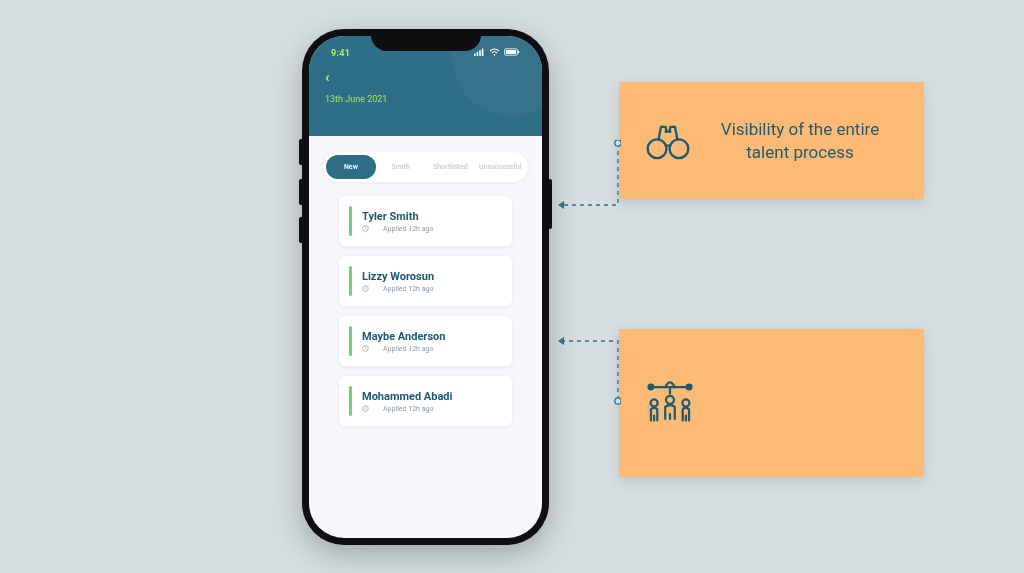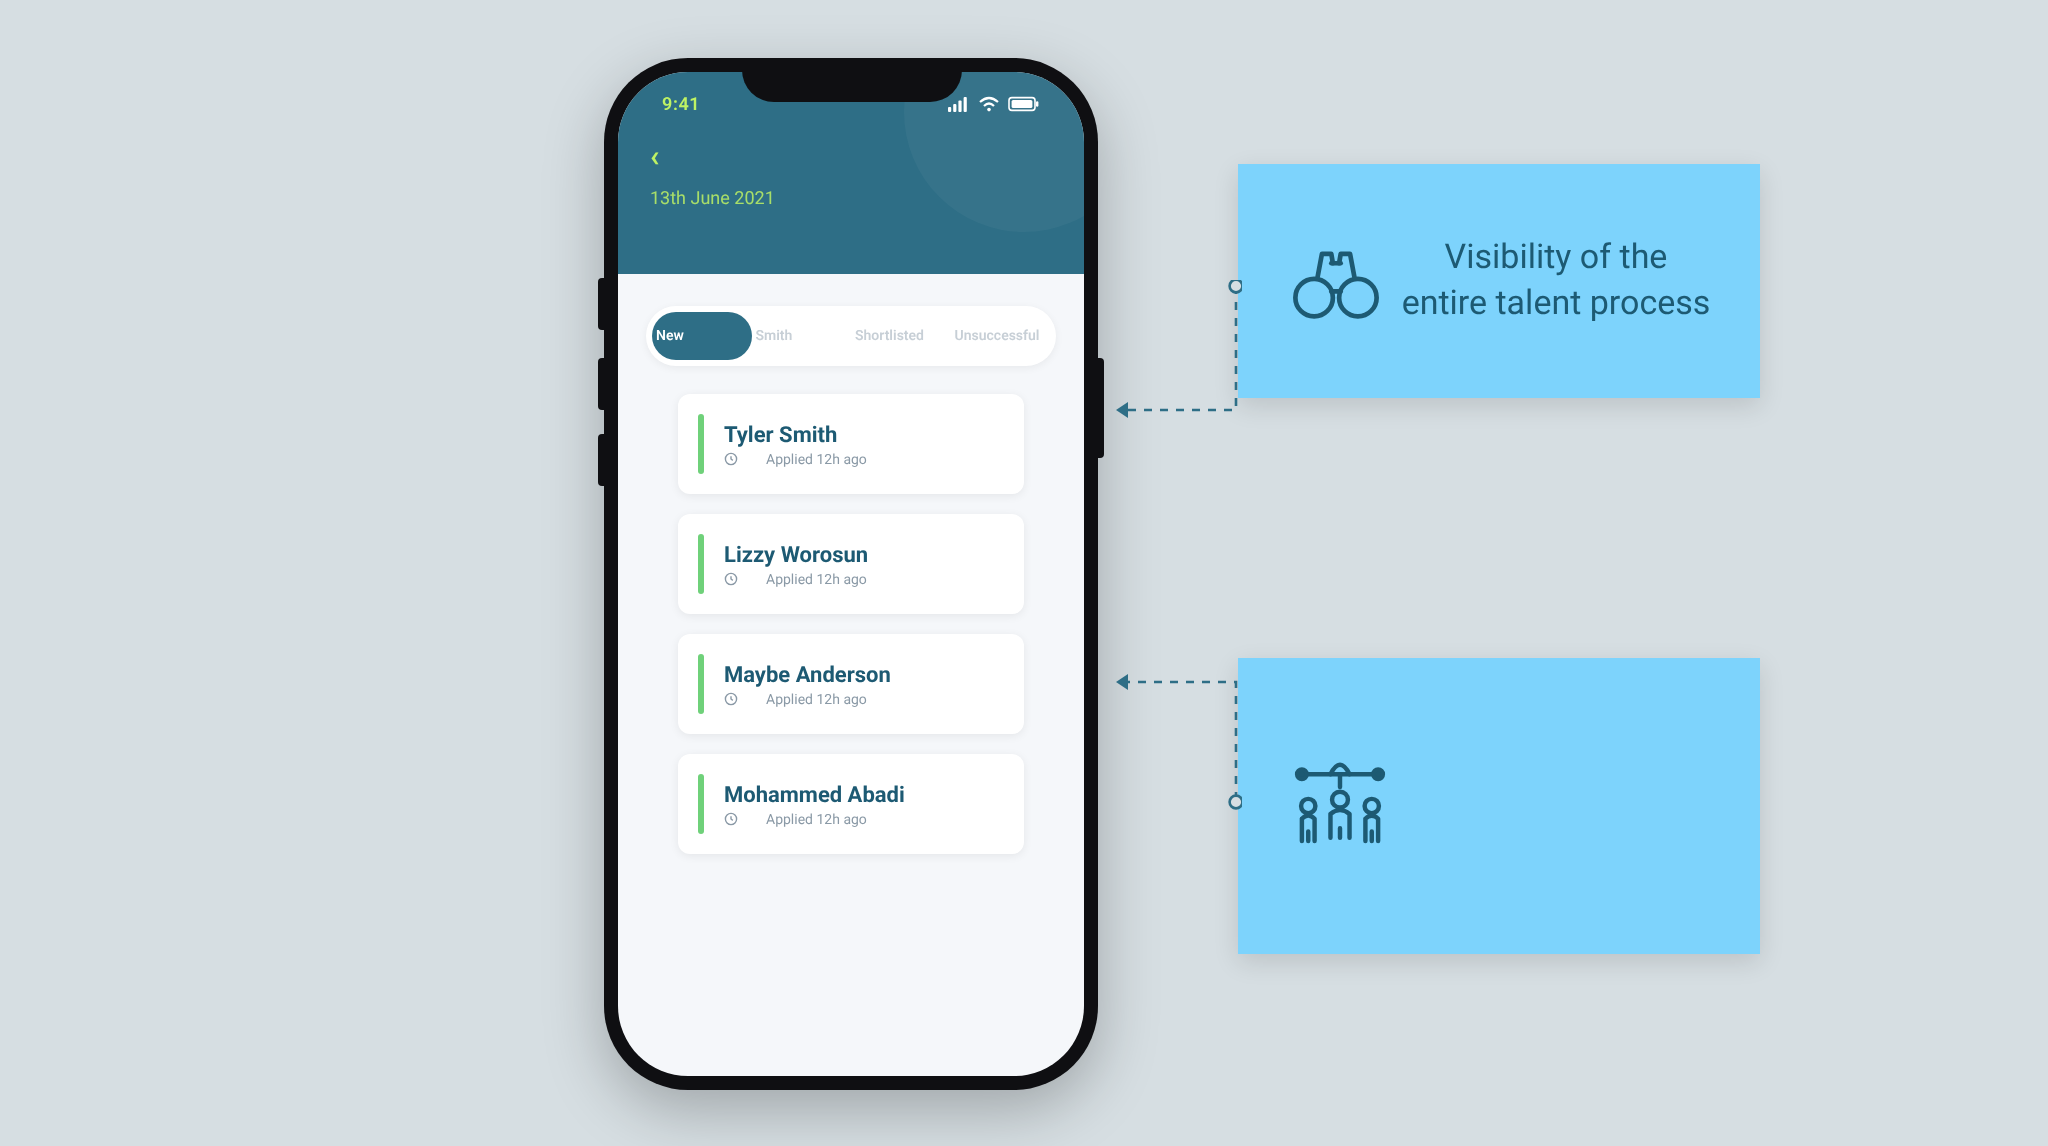--- a/index.html
+++ b/index.html
@@ -103,20 +103,21 @@
   .tabs{
     display:flex;
     background:#fff;
     border-radius:22px;
     margin:16px 14px 14px;
     padding:3px;
     box-shadow:0 1px 4px rgba(0,0,0,0.06);
   }
   .tab{
     flex:1;
+    text-align:center;
     font-size:7px;
     font-weight:600;
     color:var(--muted2);
     padding:8px 2px;
     border-radius:18px;
     cursor:pointer;
   }
   .tab.active{
     color:#fff;
     background:var(--teal);
@@ -142,22 +143,22 @@
   .card .info .meta{
     font-size:7px; color:#8a99a6; margin-top:2px;
     display:flex; align-items:center; gap:14px;
   }
   .clock-icon{width:7px;height:7px;display:inline-block;}
   .clock-icon svg{width:100%;height:100%;display:block;}
 
   
   .callout{
     position:absolute;
-    background:#7dd3fc;
-    width:261px;
+    background:#fdba74;
+    width:305px;
     padding:22px 24px;
     display:flex; align-items:center; gap:7px;
     box-shadow:0 4px 12px rgba(0,0,0,0.12);
   }
   .callout.one{ left:619px; top:82px; height:117px;}
   .callout.two{ left:619px; top:329px; height:148px;}
   .callout .icon{ flex:0 0 50px; color:var(--teal-text);}
   .callout .icon svg{width:50px; height:50px; display:block;}
   .callout.two .icon svg{width:54px;height:54px;}
   .callout .text{

